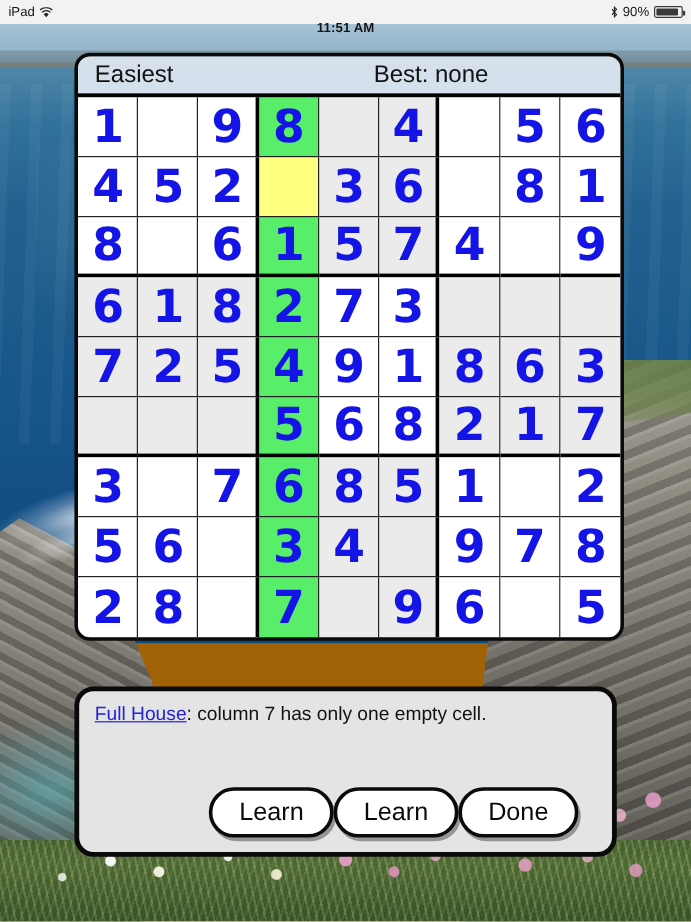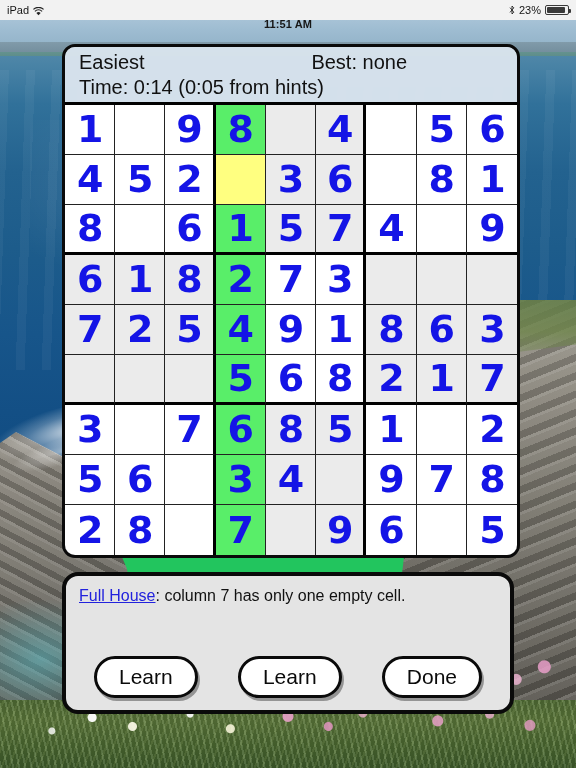--- a/index.html
+++ b/index.html
@@ -9,21 +9,21 @@
     height: 768px;
     overflow: hidden;
     font-family: "Liberation Sans", sans-serif;
   }
 
   #app {
     position: relative;
     width: 576px;
     height: 768px;
     overflow: hidden;
-    background: #22c55e;
+    background: #a16207;
   }
 
   
   .bg { position: absolute; inset: 0; overflow: hidden; }
 
   .bg-sky {
     position: absolute; left: 0; top: 0; width: 576px; height: 52px;
     background: linear-gradient(180deg, #b9cfe0 0%, #9fbdd2 55%, #8fb0c6 100%);
   }
   .bg-far-land {
@@ -254,21 +254,21 @@
     line-height: 1.3;
   }
   .hint-link {
     color: #2222dd;
     text-decoration: underline;
   }
   .hint-buttons {
     position: absolute;
     left: 0; right: 0; bottom: 12px;
     display: flex;
-    justify-content: space-between;
+    justify-content: flex-end;
     align-items: center;
     padding: 0 28px;
     box-sizing: border-box;
   }
   .hbtn {
     background: #ffffff;
     border: 3px solid #0a0a0a;
     border-radius: 22px;
     padding: 6px 22px;
     font-size: 21px;
@@ -314,34 +314,33 @@
         </svg>
       </span>
     </div>
     <div class="sb-center">11:51 AM</div>
     <div class="sb-right">
       <span class="bt-icon">
         <svg width="6" height="10" viewBox="0 0 6 10">
           <path d="M1 2.6 L4.8 7.2 L3 9 L3 1 L4.8 2.8 L1 7.4" stroke="#222" stroke-width="0.9" fill="none"></path>
         </svg>
       </span>
-      <span class="sb-label">23%</span>
+      <span class="sb-label">90%</span>
       <span class="batt">
         <span class="batt-fill"></span>
       </span>
     </div>
   </div>
 
   <div class="board-panel">
     <div class="board-header">
       <div class="hdr-row">
         <span class="hdr-difficulty">Easiest</span>
         <span class="hdr-best">Best: none</span>
       </div>
-      <div class="hdr-time">Time: 0:14 (0:05 from hints)</div>
     </div>
     <div class="grid" id="sudoku-grid">
         <div class="cell">1</div>
         <div class="cell"></div>
         <div class="cell bx-right">9</div>
         <div class="cell shaded green">8</div>
         <div class="cell shaded"></div>
         <div class="cell shaded bx-right">4</div>
         <div class="cell"></div>
         <div class="cell">5</div>

